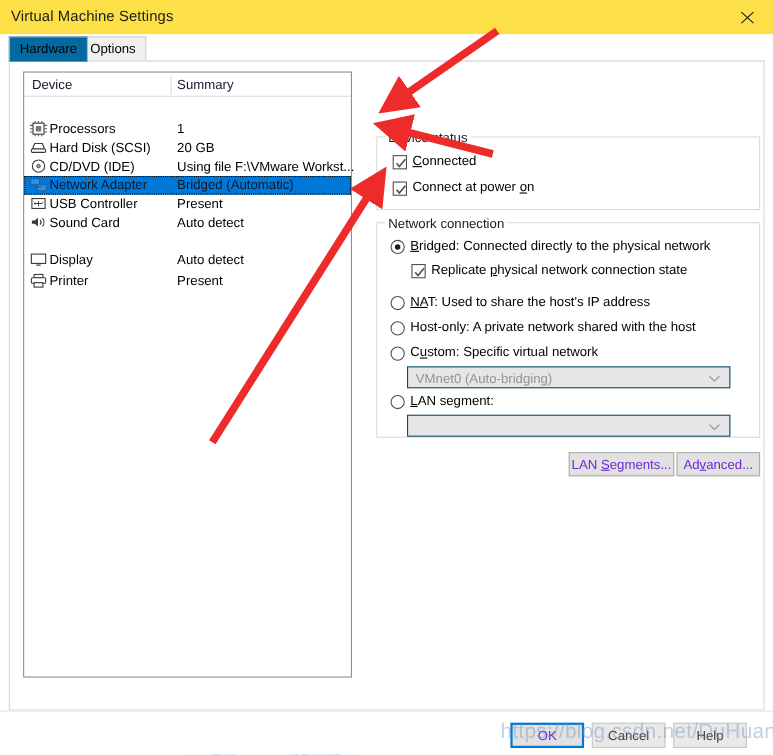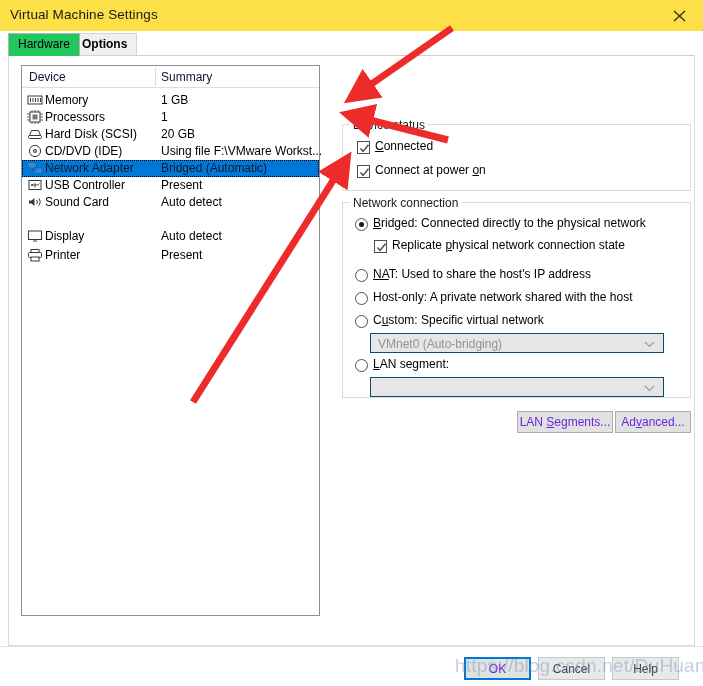--- a/index.html
+++ b/index.html
@@ -46,27 +46,27 @@
     box-sizing: border-box;
     padding: 3px 9px 0 9px;
     font-size: 12px;
     background: #f0f0f0;
     border: 1px solid #d3d3d3;
     border-bottom: none;
     color: #000;
     cursor: default;
   }
   .tab.active {
-    background: #22c55e;
+    background: #0369a1;
     border-color: #b5b5b5;
     z-index: 3;
     height: 23px;
   }
   .tab-hardware { left: 0; }
-  .tab-options { left: 64px; font-weight: bold; }
+  .tab-options { left: 64px; }
 
   
   .panel {
     position: absolute; left: 8px; top: 55px;
     width: 687px; height: 591px;
     box-sizing: border-box;
     background: #ffffff;
     border: 1px solid #d9d9d9;
     border-top: 1px solid #cfcfcf;
   }
@@ -299,30 +299,20 @@
 
 <div class="panel">
 
   <div class="devlist">
     <div class="devlist-head">
       <div class="col col-device">Device</div>
       <div class="divider"></div>
       <div class="col col-summary">Summary</div>
     </div>
 
-    <div class="devrow" style="top:26px;">
-      <span class="dev-icon">
-        <svg width="16" height="14" viewBox="0 0 16 14">
-          <rect x="1" y="3" width="14" height="8" fill="#fff" stroke="#3a3a3a" stroke-width="1"></rect>
-          <path d="M3 5h1v4H3zM5.5 5h1v4h-1zM8 5h1v4H8zM10.5 5h1v4h-1zM13 5h1v4h-1z" fill="#3a3a3a"></path>
-        </svg>
-      </span>
-      <span class="dev-name">Memory</span>
-      <span class="dev-summary">1 GB</span>
-    </div>
 
     <div class="devrow" style="top:43px;">
       <span class="dev-icon">
         <svg width="16" height="14" viewBox="0 0 16 14">
           <rect x="3" y="2" width="10" height="10" fill="#fff" stroke="#3a3a3a" stroke-width="1"></rect>
           <rect x="5.5" y="4.5" width="5" height="5" fill="#7a7a7a"></rect>
           <path d="M5 0v2M8 0v2M11 0v2M5 12v2M8 12v2M11 12v2M0 4h3M0 7h3M0 10h3M13 4h3M13 7h3M13 10h3" stroke="#5a5a5a" stroke-width="1"></path>
         </svg>
       </span>
       <span class="dev-name">Processors</span>

